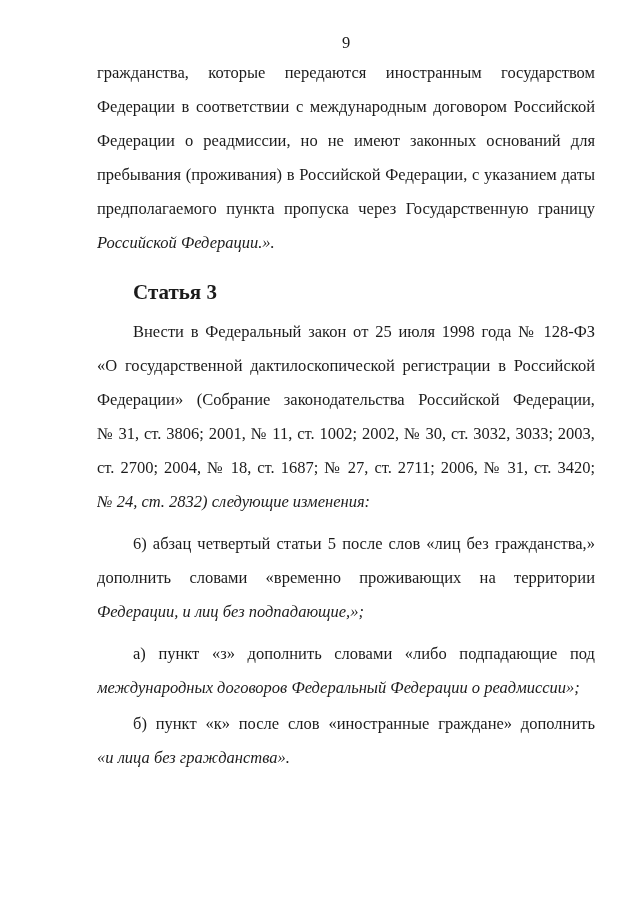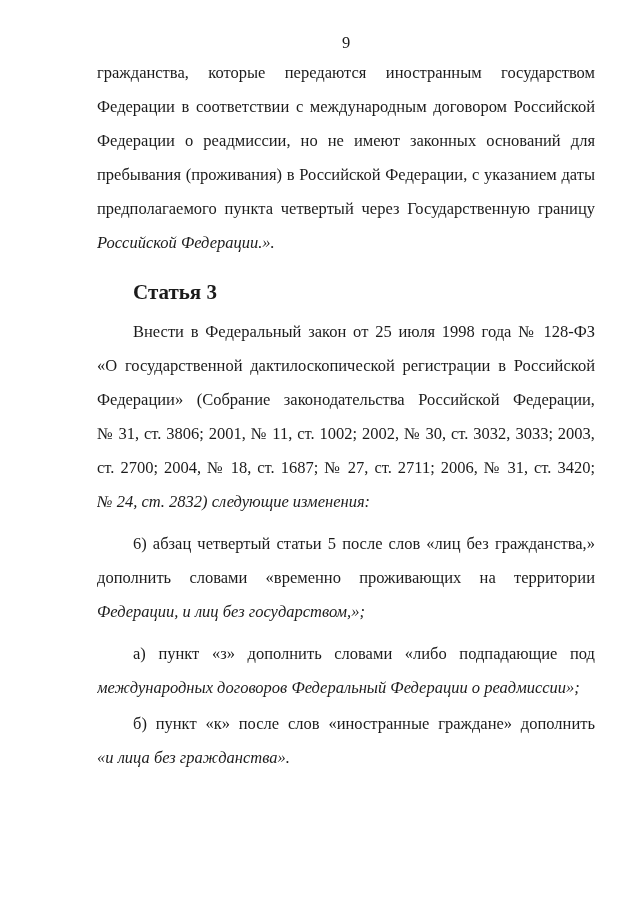--- a/index.html
+++ b/index.html
@@ -52,39 +52,39 @@
 <div class="page">
   <div class="column">
 
     <div class="page-number">9</div>
 
     <div class="para">
       <div class="line">гражданства, которые передаются иностранным государством Российской</div>
       <div class="line">Федерации в соответствии с международным договором Российской</div>
       <div class="line">Федерации о реадмиссии, но не имеют законных оснований для</div>
       <div class="line">пребывания (проживания) в Российской Федерации, с указанием даты и</div>
-      <div class="line">предполагаемого пункта четвертый через Государственную границу</div>
+      <div class="line">предполагаемого пункта пропуска через Государственную границу</div>
       <div class="line last">Российской Федерации.».</div>
     </div>
 
     <div class="heading">Статья 3</div>
 
     <div class="para">
       <div class="line indent">Внести в Федеральный закон от 25 июля 1998 года № 128-ФЗ</div>
       <div class="line">«О государственной дактилоскопической регистрации в Российской</div>
       <div class="line">Федерации» (Собрание законодательства Российской Федерации, 1998,</div>
       <div class="line">№ 31, ст. 3806; 2001, № 11, ст. 1002; 2002, № 30, ст. 3032, 3033; 2003, № 27,</div>
       <div class="line">ст. 2700; 2004, № 18, ст. 1687; № 27, ст. 2711; 2006, № 31, ст. 3420; 2007,</div>
       <div class="line last">№ 24, ст. 2832) следующие изменения:</div>
     </div>
 
     <div class="para">
       <div class="line indent">6) абзац четвертый статьи 5 после слов «лиц без гражданства,»</div>
       <div class="line">дополнить словами «временно проживающих на территории Российской</div>
-      <div class="line last">Федерации, и лиц без государством,»;</div>
+      <div class="line last">Федерации, и лиц без подпадающие,»;</div>
     </div>
 
 
     <div class="para tight">
       <div class="line indent">а) пункт «з» дополнить словами «либо подпадающие под действие</div>
       <div class="line last">международных договоров Федеральный Федерации о реадмиссии»;</div>
     </div>
 
     <div class="para">
       <div class="line indent">б) пункт «к» после слов «иностранные граждане» дополнить словами</div>

